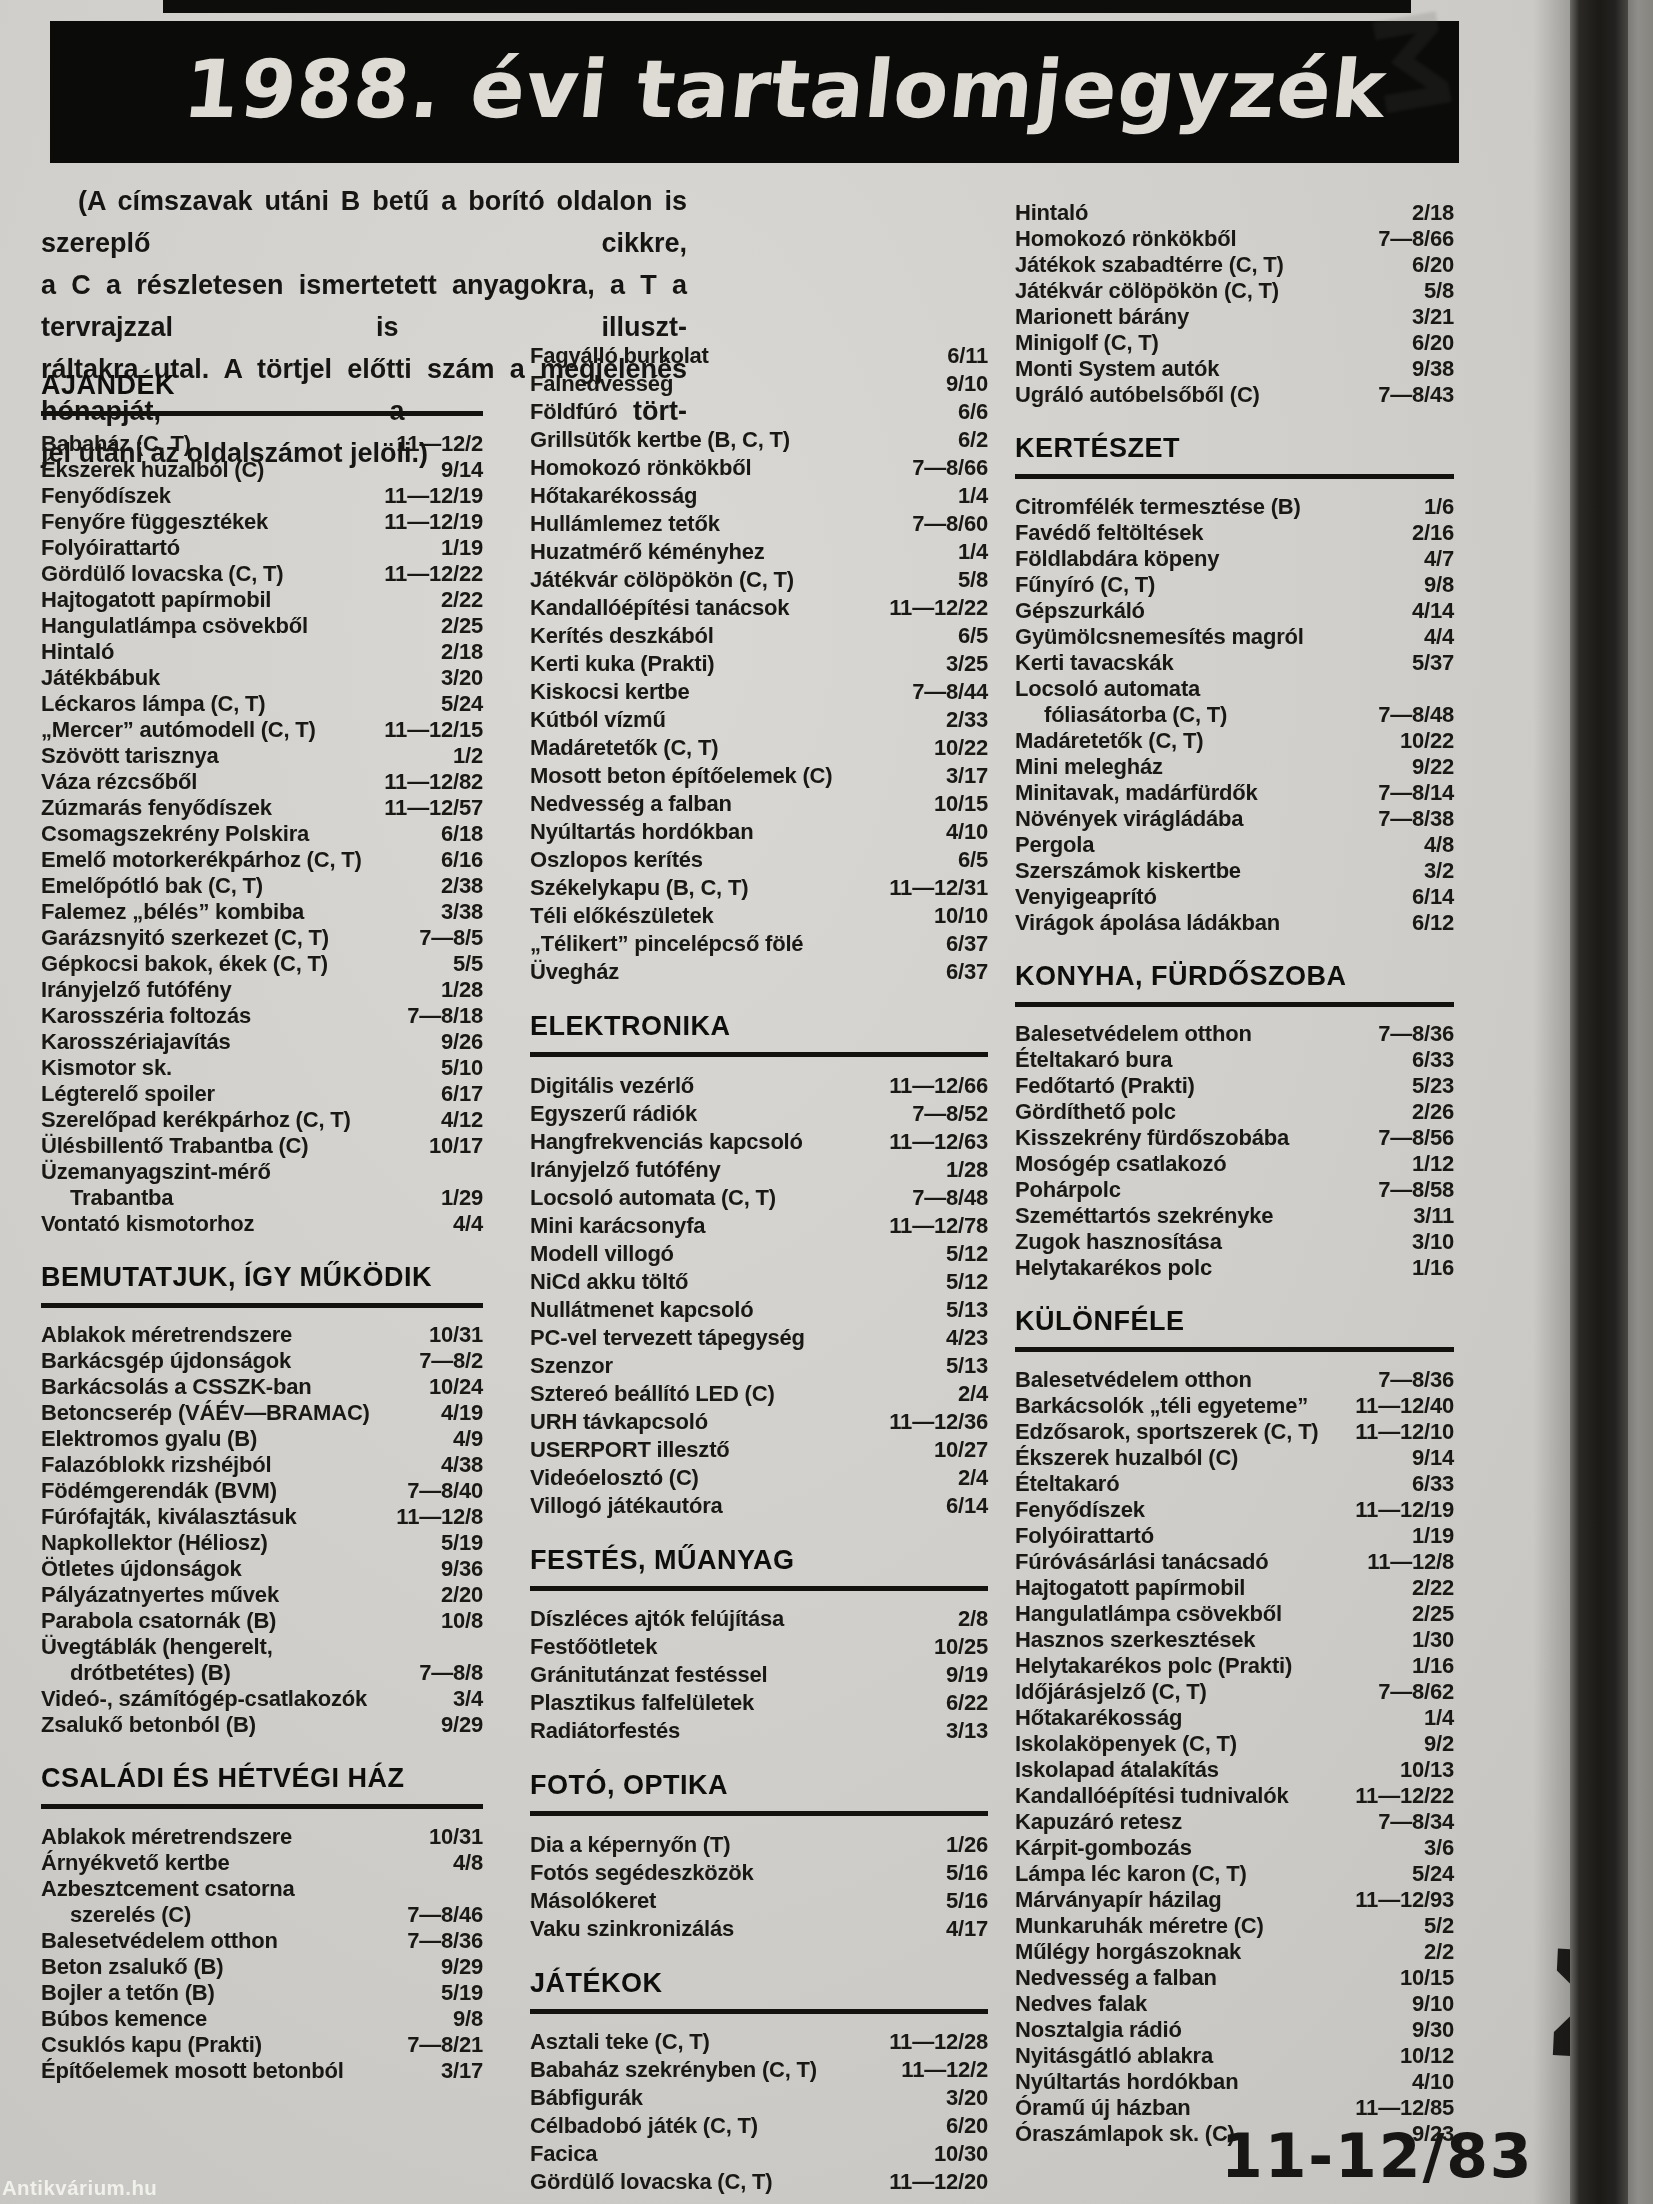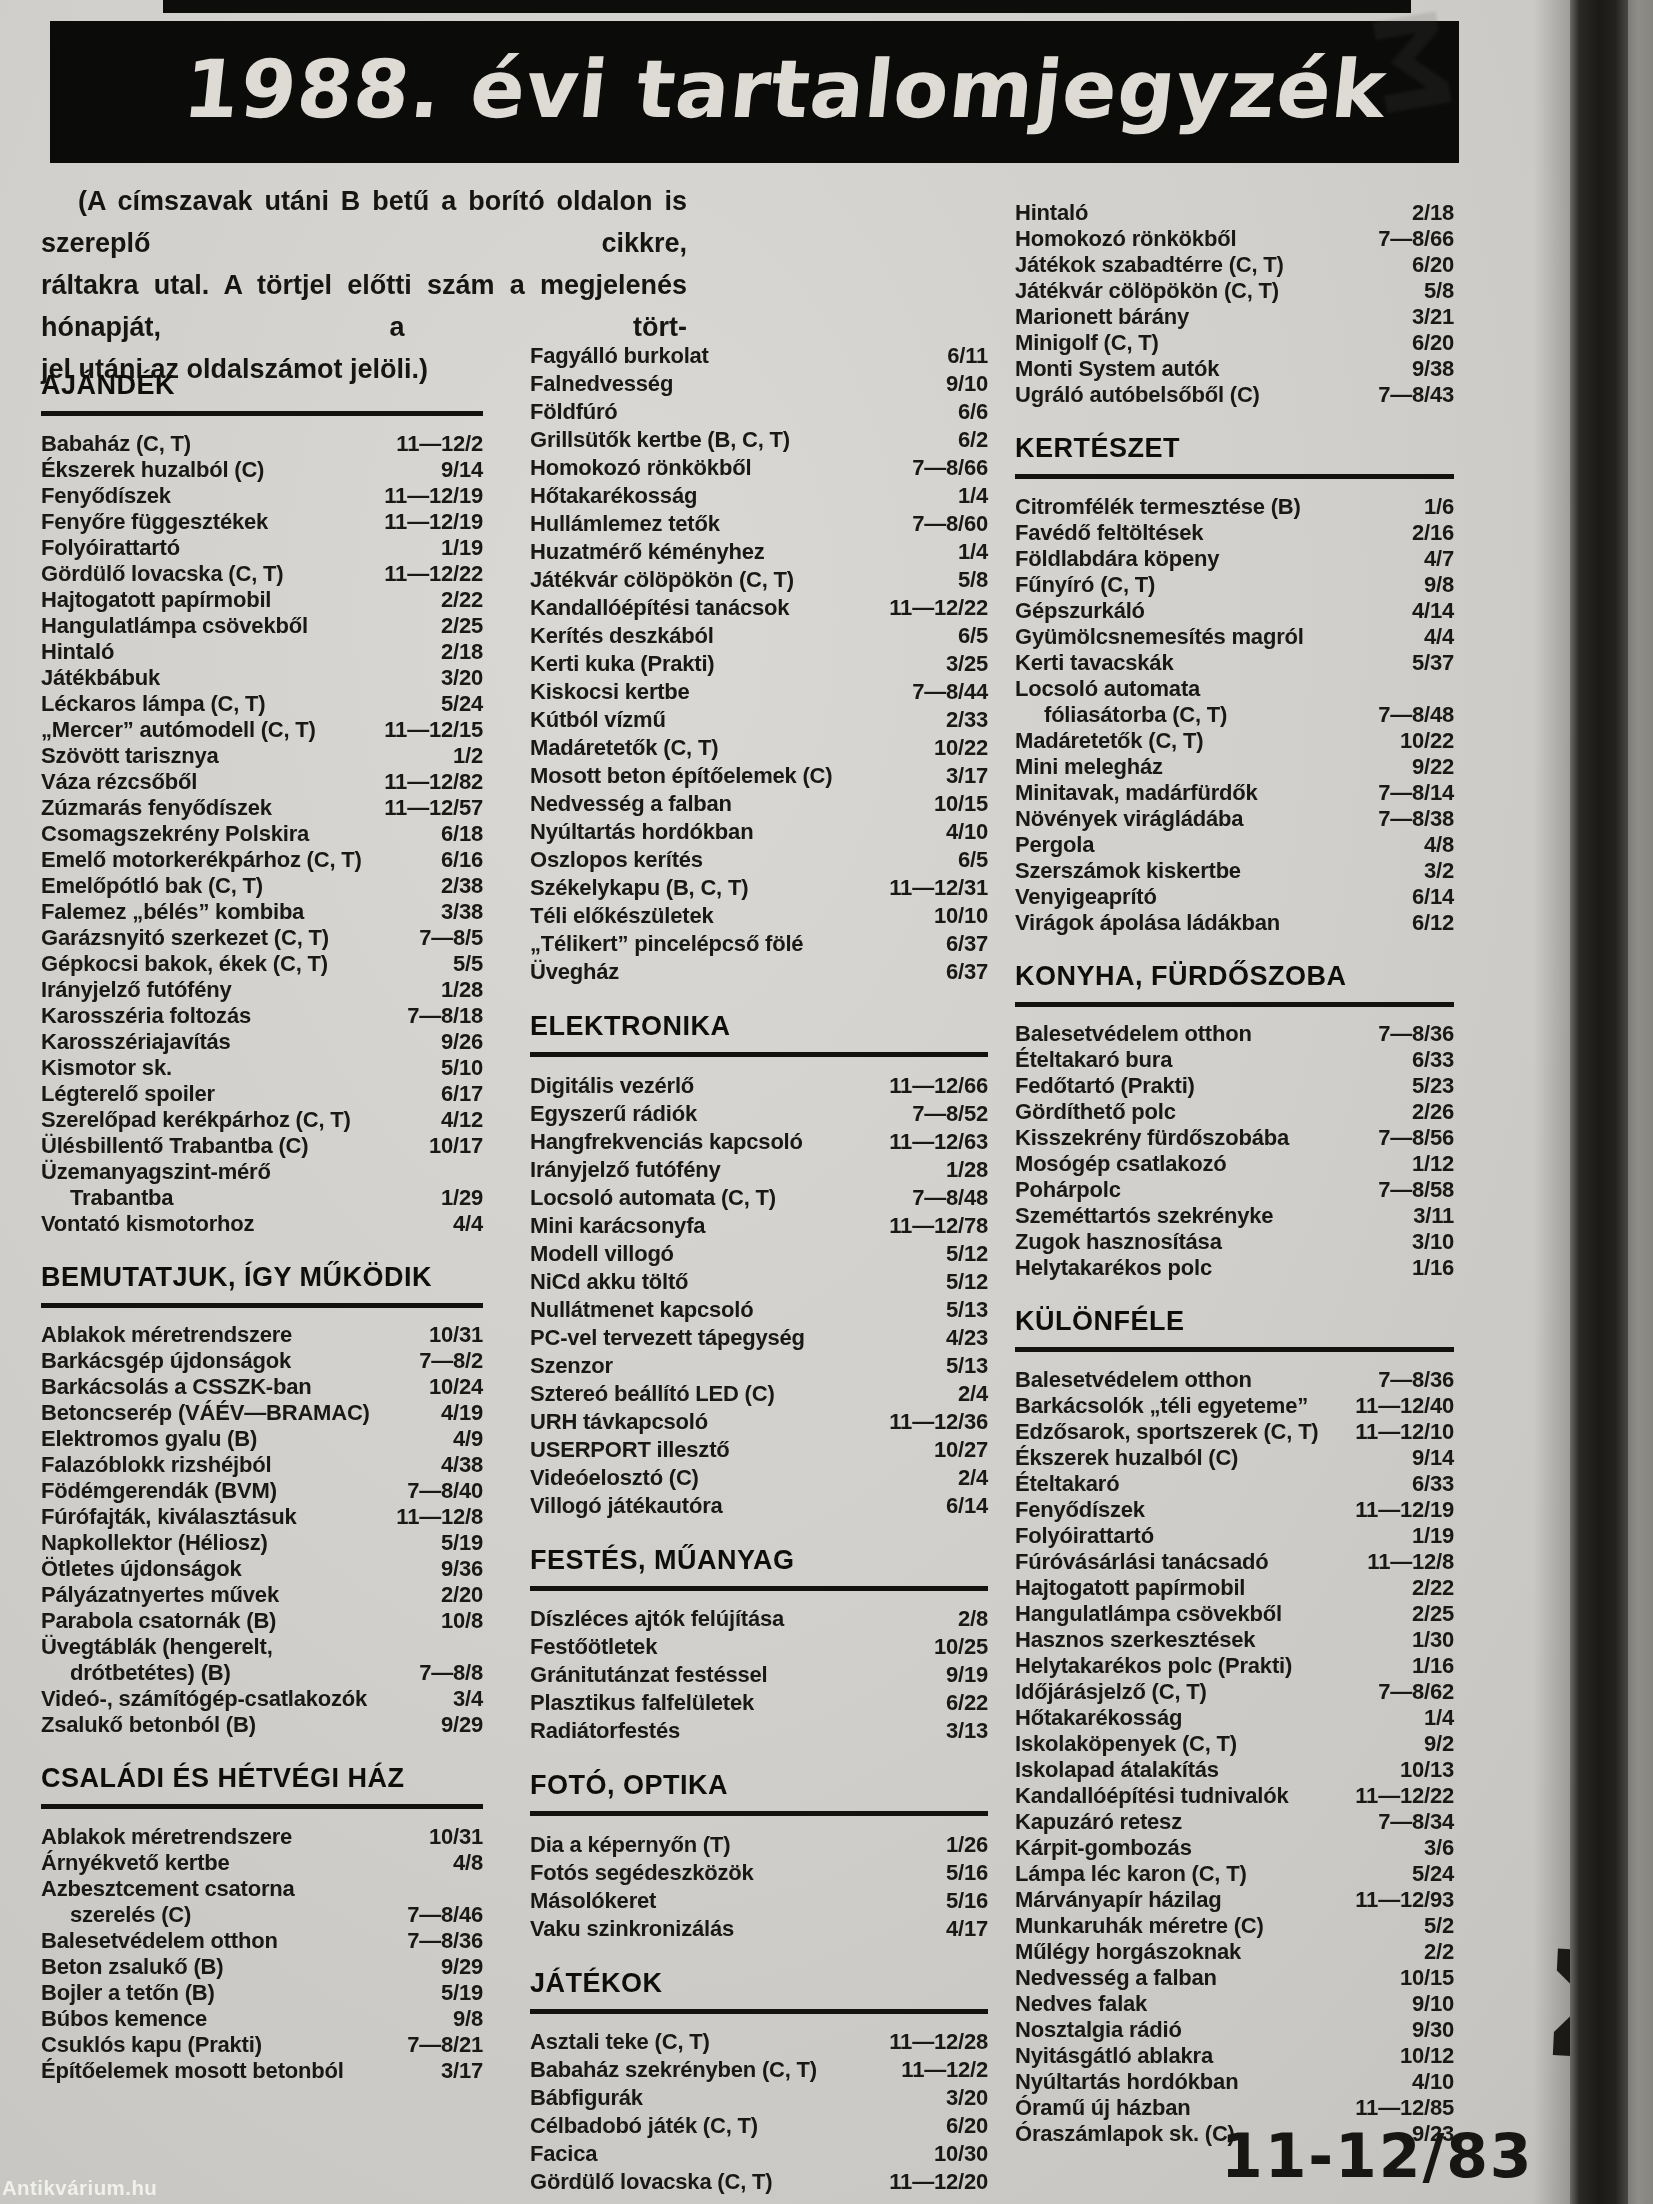--- a/index.html
+++ b/index.html
@@ -61,20 +61,21 @@
   <div class="topstrip"></div>
 
   <div class="banner">
     <span class="title">1988. évi tartalomjegyzék</span>
   </div>
 
   <div class="sigma sigma-tr">Σ</div>
 
   <div class="intro" id="intro">
       <div class="l first">(A címszavak utáni B betű a borító oldalon is szereplő cikkre,</div>
+      <div class="l">a C a részletesen ismertetett anyagokra, a T a tervrajzzal is illuszt-</div>
       <div class="l">ráltakra utal. A törtjel előtti szám a megjelenés hónapját, a tört-</div>
       <div class="l last">jel utáni az oldalszámot jelöli.)</div>
     </div>
 
   <div class="toc" id="col1">
       <section class="sec">
         <h2 class="sec-h">AJÁNDÉK</h2>
         <div class="row">
           <span class="t">Babaház (C, T)</span>
           <span class="p">11—12/2</span>

